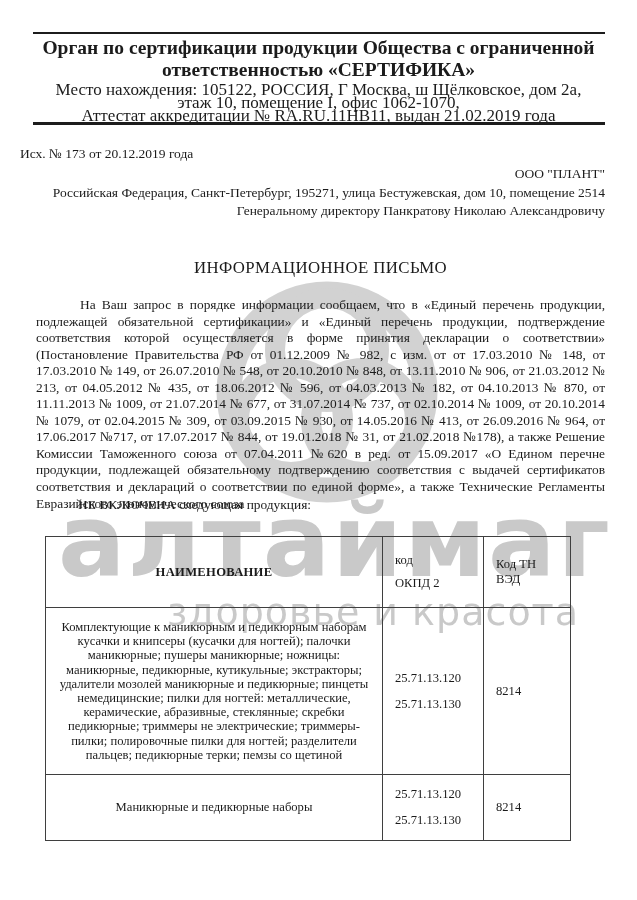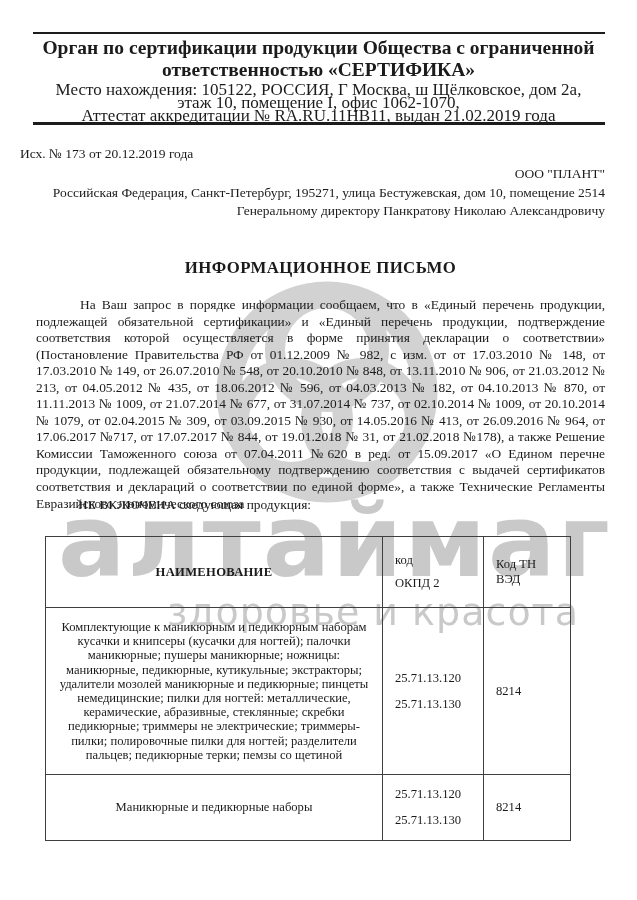--- a/index.html
+++ b/index.html
@@ -42,21 +42,21 @@
     position:absolute;left:38px;top:84px;width:561px;
     text-align:center;font-size:17px;line-height:12.9px;
   }
   .outgoing{position:absolute;left:20px;top:146px;font-size:13.5px;}
   .recipient{
     position:absolute;left:36px;top:165px;width:569px;
     text-align:right;font-size:13.5px;line-height:18.6px;
   }
   .letter-title{
     position:absolute;left:36px;top:258px;width:569px;
-    text-align:center;font-weight:bold;font-size:16.8px;letter-spacing:.4px;
+    text-align:center;font-weight:normal;font-size:16.8px;letter-spacing:.4px;
   }
   .body-par{
     position:absolute;left:36px;top:297px;width:569px;
     font-size:13.4px;line-height:16.55px;
     text-align:justify;text-indent:44px;
   }
   .excluded{position:absolute;left:78px;top:497px;font-size:13.4px;}
   
   table.products{
     position:absolute;left:45px;top:536px;

